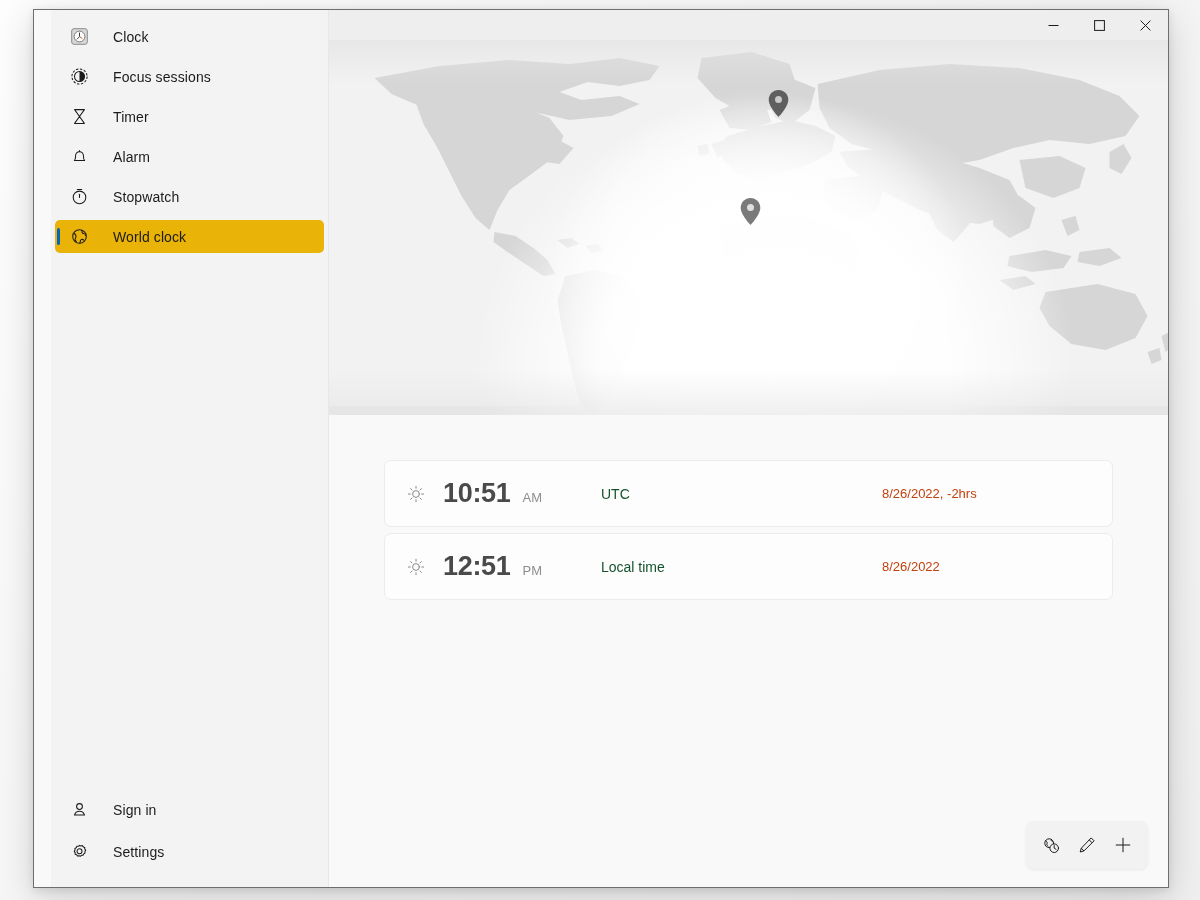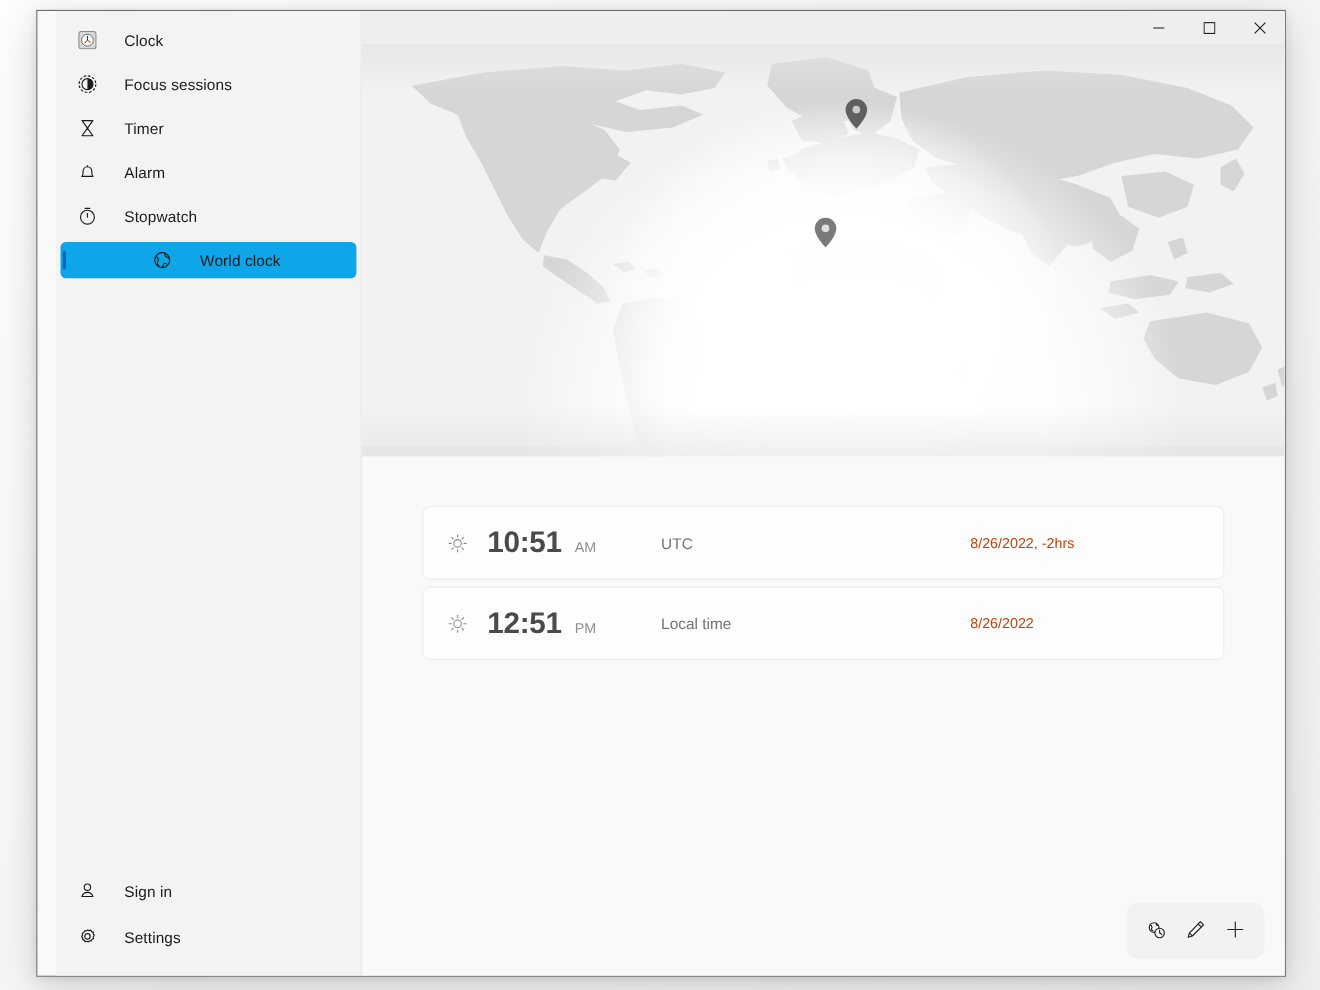--- a/index.html
+++ b/index.html
@@ -49,21 +49,21 @@
   .nav-item {
     position: relative;
     display: flex;
     align-items: center;
     height: 33px;
     margin: 0 4px 7px 4px;
     border-radius: 5px;
     padding-left: 14px;
     cursor: default;
   }
-  .nav-item.selected { background: #0ea5e9; justify-content: center; }
+  .nav-item.selected { background: #eab308; }
   .nav-item .sel-bar {
     position: absolute;
     left: 2px; top: 8px;
     width: 3px; height: 17px;
     border-radius: 2px;
     background: #0067c0;
   }
   .nav-icon {
     width: 20px; height: 20px;
     flex: none;
@@ -156,21 +156,21 @@
   }
   .time-suffix {
     font-size: 13px;
     color: #8e8e8e;
     margin-left: 12px;
   }
 
   .zone-label {
     margin-left: 38px;
     font-size: 14px;
-    color: #737373;
+    color: #14532d;
     flex: 1;
     min-width: 0;
   }
   .date-label {
     font-size: 13px;
     color: #c2410c;
     width: 230px;
     flex: none;
   }
 

